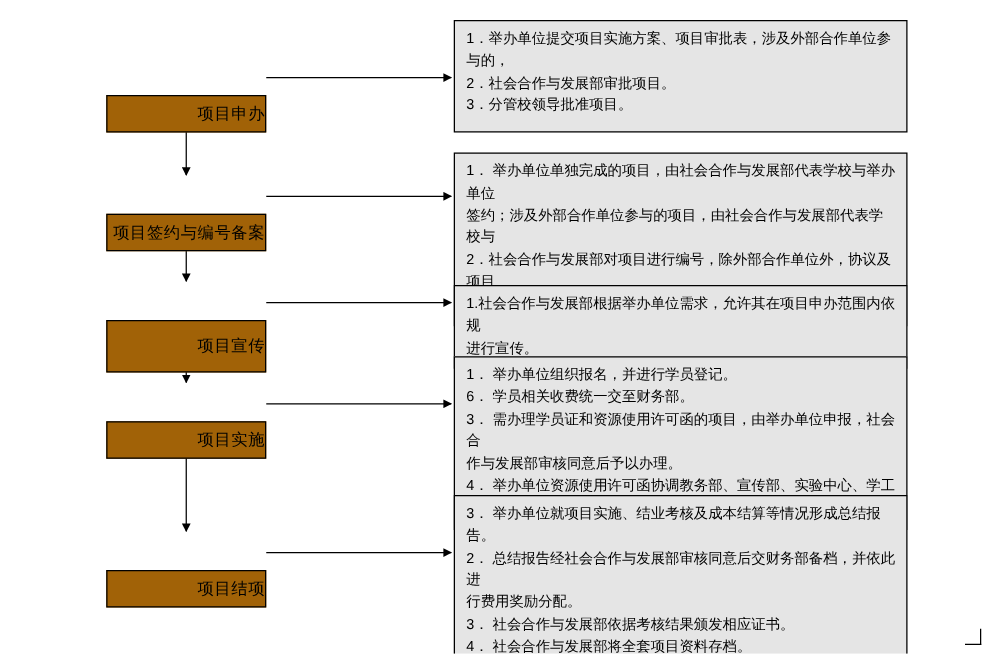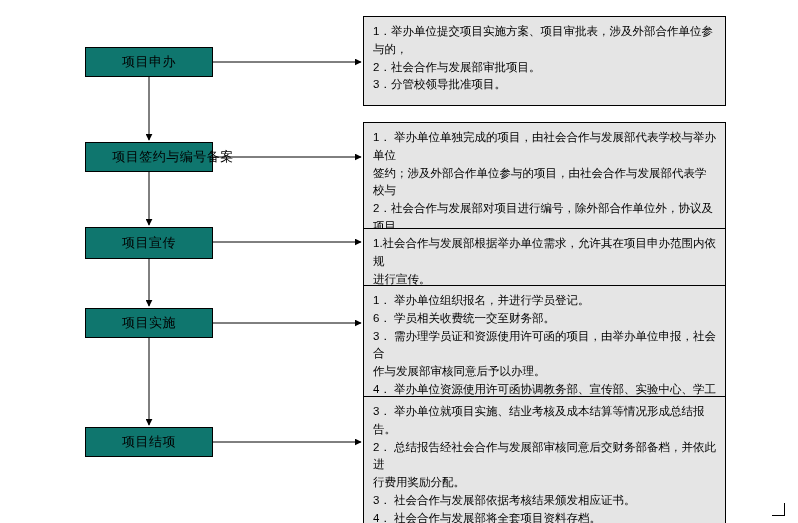--- a/index.html
+++ b/index.html
@@ -21,28 +21,29 @@
     position: absolute;
     left: 0;
     top: 0;
     width: 798px;
     height: 523px;
   }
   .node {
     position: absolute;
     box-sizing: border-box;
     border: 1px solid #000000;
-    background: #0f766e;
+    background: #a16207;
     display: flex;
     align-items: center;
-    justify-content: center;
+    justify-content: flex-end;
     font-size: 13px;
     color: #000000;
     letter-spacing: 0.5px;
     white-space: nowrap;
+    margin-top: 29px;
   }
   .detail {
     position: absolute;
     box-sizing: border-box;
     border: 1px solid #000000;
     background: #e5e5e5;
     padding: 6px 8px 6px 9px;
     font-size: 11.5px;
     line-height: 1.55;
     color: #000000;
@@ -114,21 +115,21 @@
     </svg>
 
     <div class="node" style="left:85px; top:47px; width:128px; height:30px;">
       <span>项目申办</span>
     </div>
 
     <div class="node" style="left:85px; top:142px; width:128px; height:30px;padding-left:48px;">
       <span>项目签约与编号备案</span>
     </div>
 
-    <div class="node" style="left:85px; top:227px; width:128px; height:32px;">
+    <div class="node" style="left:85px; top:227px; width:128px; height:42px;">
       <span>项目宣传</span>
     </div>
 
     <div class="node" style="left:85px; top:308px; width:128px; height:30px;">
       <span>项目实施</span>
     </div>
 
     <div class="node" style="left:85px; top:427px; width:128px; height:30px;">
       <span>项目结项</span>
     </div>

